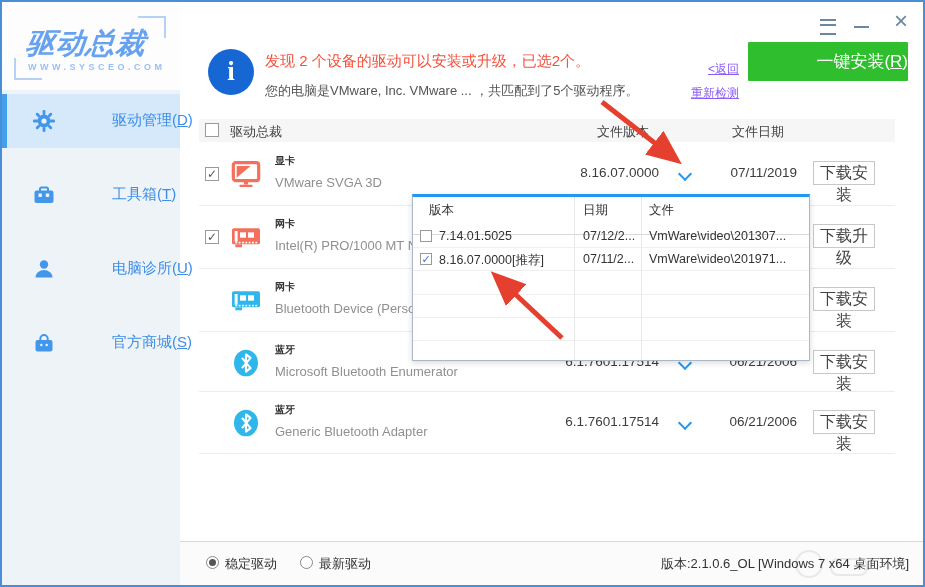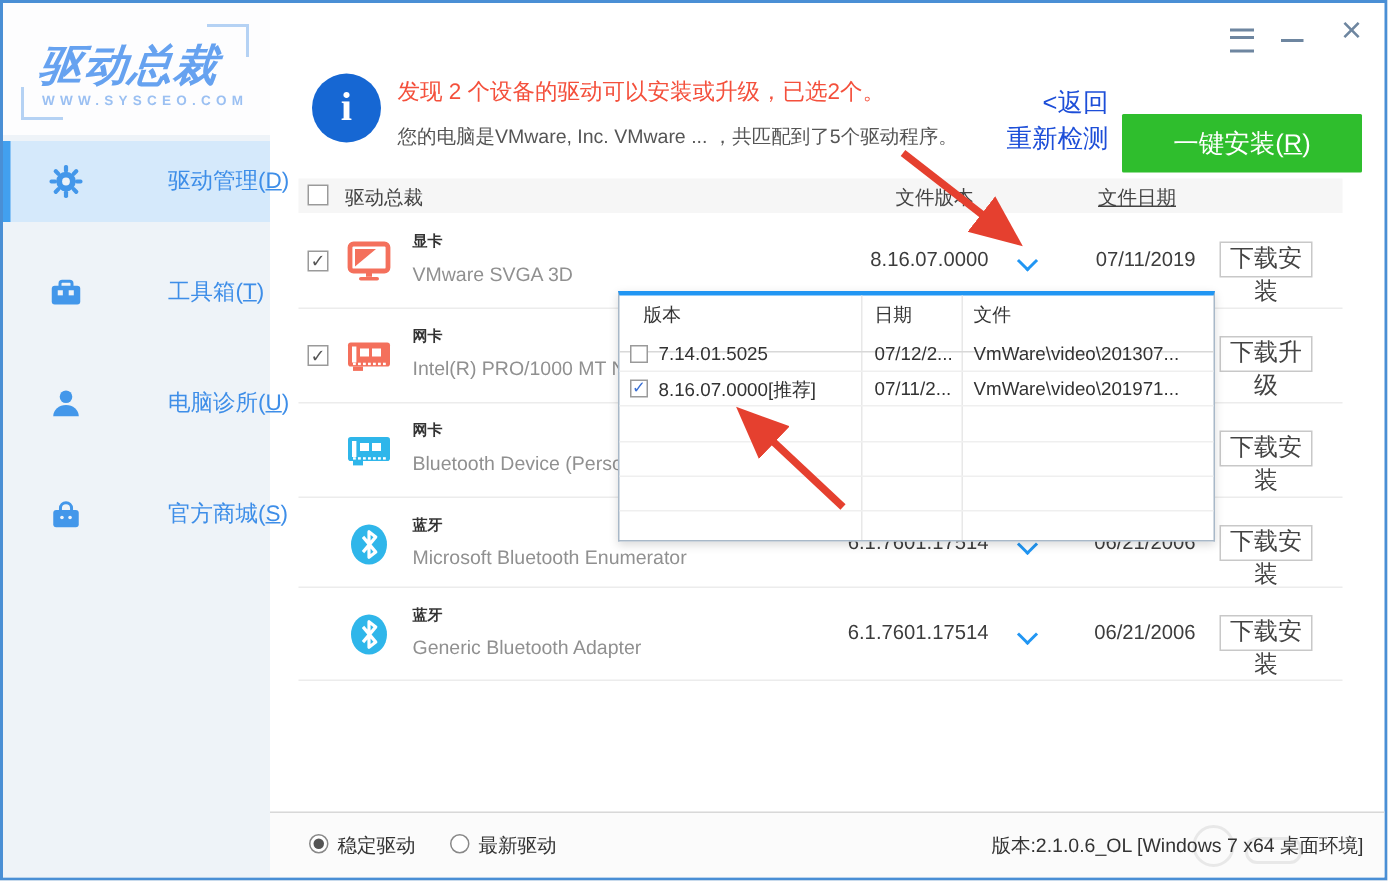--- a/index.html
+++ b/index.html
@@ -15,34 +15,34 @@
   .nav-item{position:absolute;left:0;width:178px;height:54px;cursor:pointer;}
   .nav-item .bar{position:absolute;left:0;top:0;width:5px;height:100%;background:transparent;}
   .nav-item.active{background:#d5e9fb;}
   .nav-item.active .bar{background:#42a0ef;}
   .nav-icon{position:absolute;left:30px;top:15px;width:24px;height:24px;}
   .nav-label{position:absolute;left:63px;top:17px;font-size:15px;color:#3e8ee8;white-space:nowrap;margin-left:47px;}
   
   #info-icon{position:absolute;left:206px;top:47px;width:46px;height:46px;border-radius:50%;background:#1667d3;color:#fff;text-align:center;line-height:44px;font-size:27px;font-weight:bold;font-family:"Liberation Serif","DejaVu Serif",serif;}
   #headline{position:absolute;left:263px;top:50px;font-size:15px;color:#f4503c;white-space:nowrap;}
   #subline{position:absolute;left:263px;top:80px;font-size:13px;color:#555;white-space:nowrap;}
-  #links{position:absolute;left:660px;top:55px;width:77px;text-align:right;font-size:17px;color:#1d4ed8;line-height:24px;}
+  #links{position:absolute;left:660px;top:55px;width:77px;text-align:right;font-size:12px;color:#8b5cf6;line-height:24px;text-decoration:underline;}
   #links div{cursor:pointer;}
-  #install-btn{position:absolute;left:746px;top:74px;width:160px;height:39px;background:#2fbe2d;color:#fff;font-size:17px;text-align:center;line-height:39px;cursor:pointer;border-radius:1px;}
+  #install-btn{position:absolute;left:746px;top:40px;width:160px;height:39px;background:#2fbe2d;color:#fff;font-size:17px;text-align:right;line-height:39px;cursor:pointer;border-radius:1px;}
   
   #win-menu{position:absolute;left:818px;top:17px;width:16px;height:12px;cursor:pointer;border-top:2px solid #6e86a0;border-bottom:2px solid #6e86a0;}
   #win-menu:before{content:"";position:absolute;left:0;top:3px;width:16px;height:2px;background:#6e86a0;}
   #win-min{position:absolute;left:852px;top:24px;width:15px;height:2px;background:#6e86a0;cursor:pointer;}
   #win-close{position:absolute;left:888px;top:8px;width:22px;height:22px;color:#6e86a0;font-size:24px;line-height:22px;text-align:center;cursor:pointer;}
   
   #table-header{position:absolute;left:197px;top:117px;width:696px;height:23px;background:#f6f6f6;font-size:13px;color:#444;}
   #table-header .cb{position:absolute;left:6px;top:4px;}
   #col-name{position:absolute;left:31px;top:4px;}
   #col-version{position:absolute;left:398px;top:4px;}
-  #col-date{position:absolute;left:533px;top:4px;text-decoration:underline;}
+  #col-date{position:absolute;left:533px;top:4px;}
   .cb{width:14px;height:14px;background:#fff;border:1px solid #9a9a9a;box-sizing:border-box;font-size:12px;line-height:12px;text-align:center;color:#555;cursor:pointer;}
   .trow{position:absolute;left:197px;width:696px;border-bottom:1px solid #ececec;box-sizing:border-box;}
   .trow .cb{position:absolute;left:6px;top:24px;}
   .dev-icon{position:absolute;left:31px;top:15px;width:32px;height:32px;}
   .dev-type{position:absolute;left:76px;top:11px;font-size:10px;font-weight:bold;color:#333;}
   .dev-name{position:absolute;left:76px;top:32px;font-size:13px;color:#909090;white-space:nowrap;}
   .ver{position:absolute;left:352px;top:22px;width:108px;text-align:right;font-size:13.5px;color:#3c3c3c;}
   .chev{position:absolute;left:481px;top:26px;width:8px;height:8px;border-right:2px solid #2196f3;border-bottom:2px solid #2196f3;transform:rotate(45deg);cursor:pointer;}
   .dat{position:absolute;left:512px;top:22px;width:86px;text-align:right;font-size:13.5px;color:#3c3c3c;}
   .act-btn{position:absolute;left:614px;top:18px;width:62px;height:24px;background:#fff;border:1px solid #c8c8c8;box-sizing:border-box;font-size:16px;color:#444;text-align:center;line-height:22px;cursor:pointer;}

